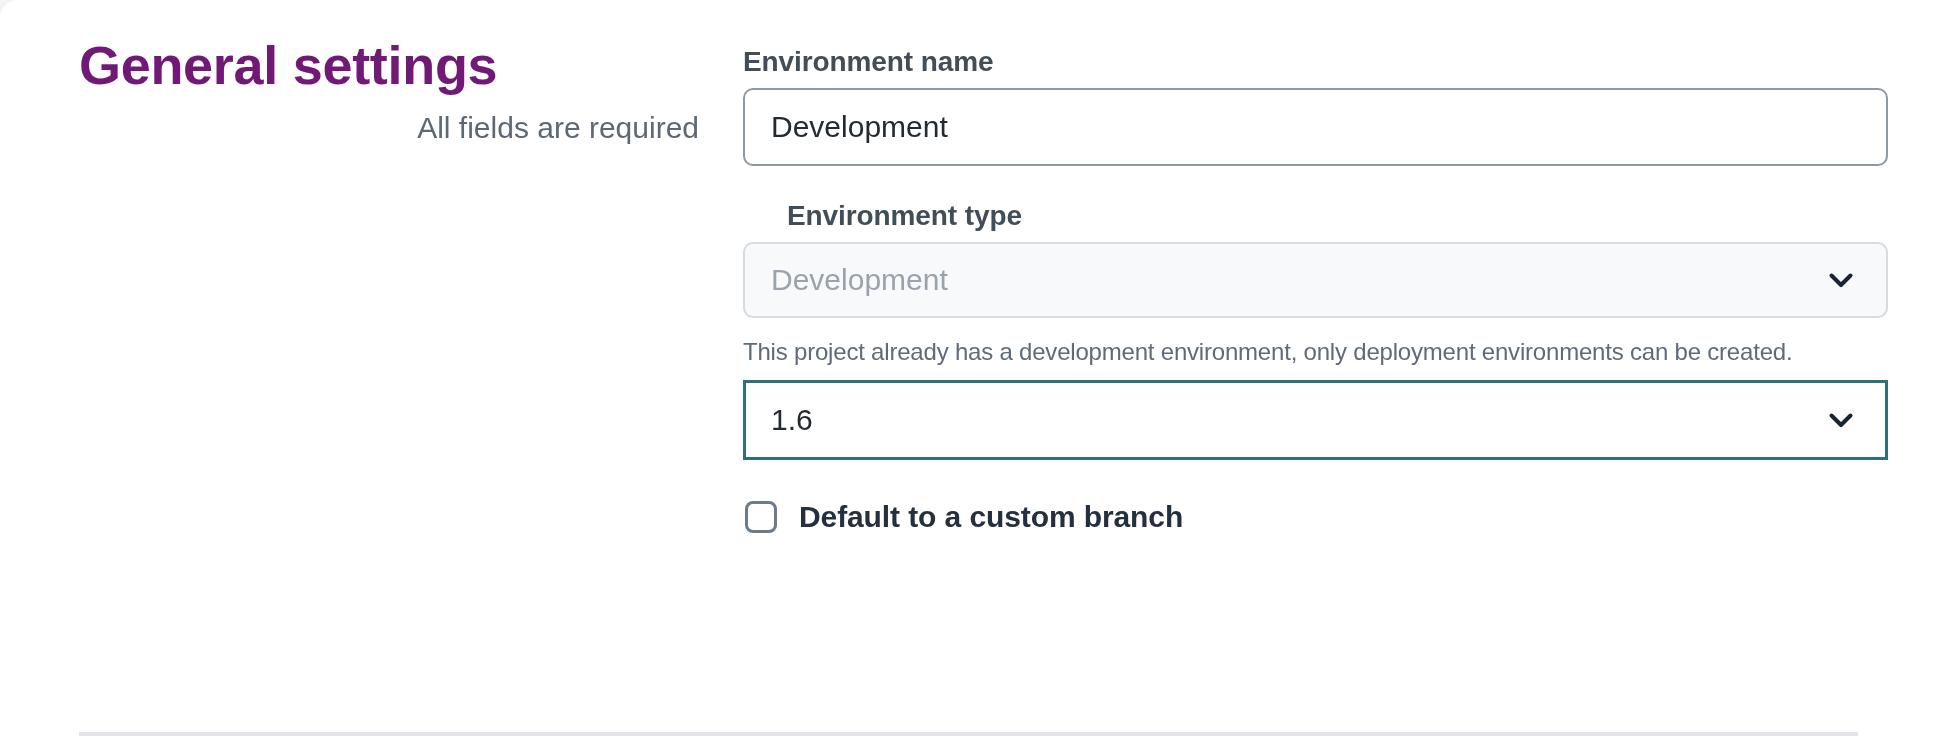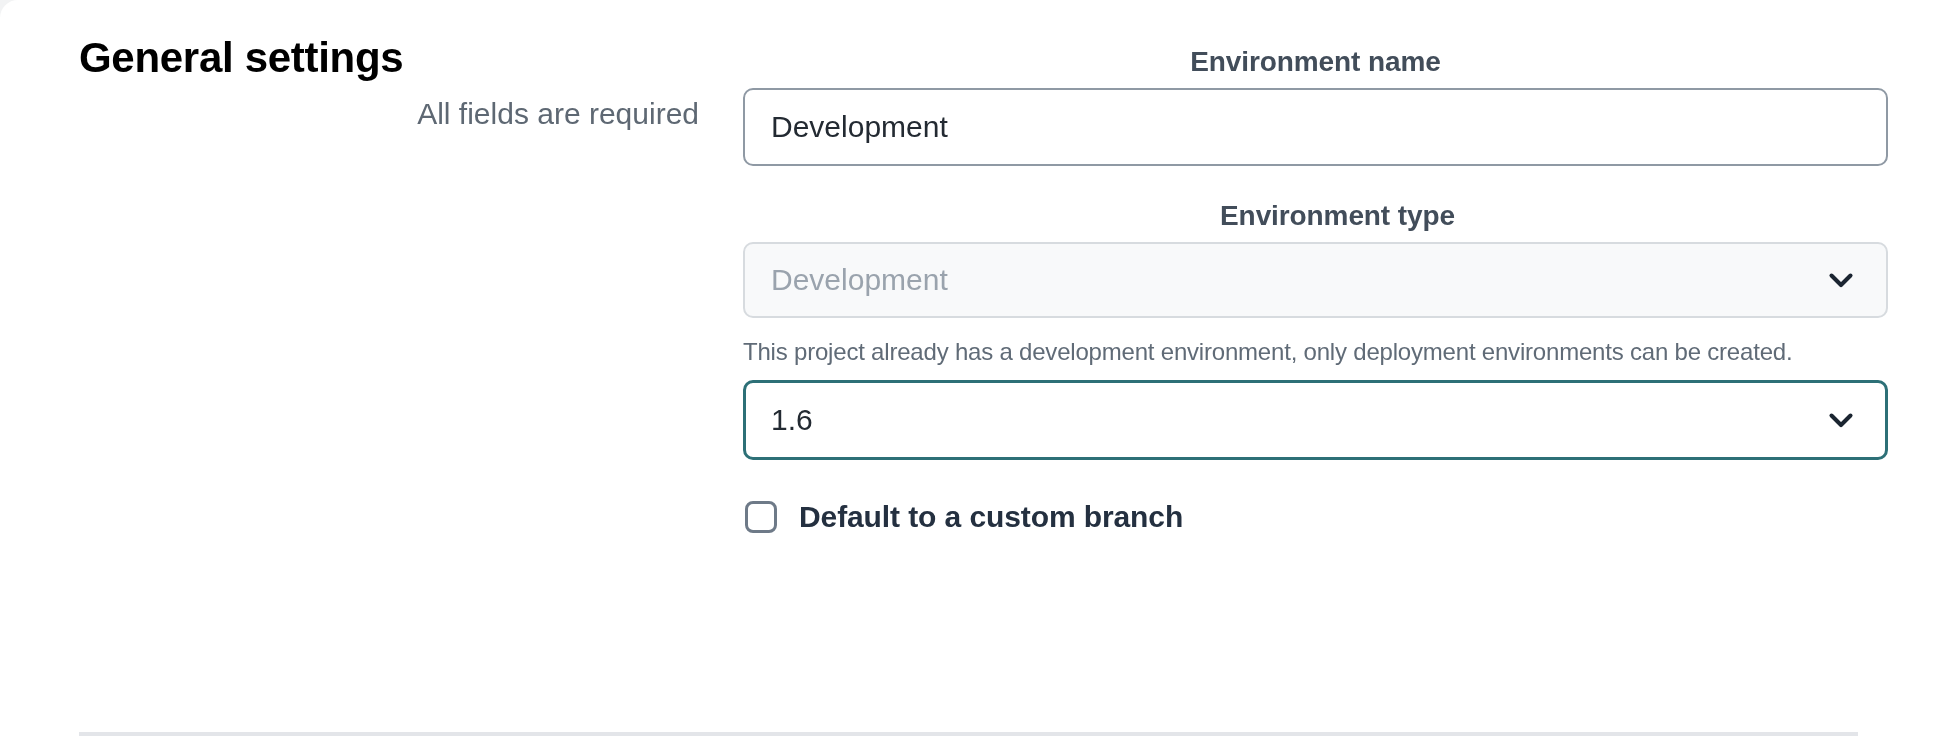--- a/index.html
+++ b/index.html
@@ -9,32 +9,32 @@
     background:#ffffff;
     position:relative;
     overflow:hidden;
   }
   
   .corner-bg { position:absolute; top:0; left:0; width:18px; height:18px; background:#f2f3f4; }
   .corner-fg { position:absolute; top:0; left:0; width:36px; height:36px; background:#ffffff; border-top-left-radius:18px; }
 
   .left-col { position:absolute; left:79px; top:34px; width:620px; }
   .section-title {
-    font-size:42px; font-weight:700; color:#000000; line-height:1.15;
+    font-size:54px; font-weight:700; color:#701a75; line-height:1.15;
     letter-spacing:-0.3px;
   }
   .section-subtitle {
     margin-top:14px; font-size:30px; color:#5e6873; line-height:1.2;text-align:right;
   }
 
   .form-col { position:absolute; left:743px; top:44px; width:1145px; }
 
   .field-label {
     display:block; font-size:28px; font-weight:700; color:#424d5a;
-    line-height:36px; letter-spacing:-0.1px;text-align:center;
+    line-height:36px; letter-spacing:-0.1px;
   }
   .mt-group { margin-top:32px;margin-left:44px; }
   .mt-group-lg { margin-top:25px; }
 
   .text-input {
     margin-top:8px; width:100%; height:78px;
     border:2px solid #8f99a4; border-radius:10px;
     background:#ffffff; color:#232a32;
     font-family:inherit; font-size:30px; padding:0 26px;
     outline:none; display:block;
@@ -46,21 +46,21 @@
     background:#ffffff; color:#232a32;
     font-size:30px; padding:0 26px;
     display:flex; align-items:center; justify-content:space-between;
     cursor:pointer;
   }
   .select.disabled {
     background:#f8f9fa; border-color:#d7dbdf; color:#9aa3ad; cursor:default;
   }
   .select.focused {
     height:80px;
-    border:3px solid #2d7077; border-radius:10px; padding:0 25px;
+    border:3px solid #2d7077; border-radius:0; padding:0 25px;
   }
   .chevron { width:38px; height:38px; color:#1b2531; flex:0 0 auto; }
   .chevron svg { width:100%; height:100%; display:block; }
 
   .helper-text {
     margin-top:14px; font-size:24px; color:#606b77; line-height:40px;
     letter-spacing:-0.2px;
   }
 
   .checkbox-row {

